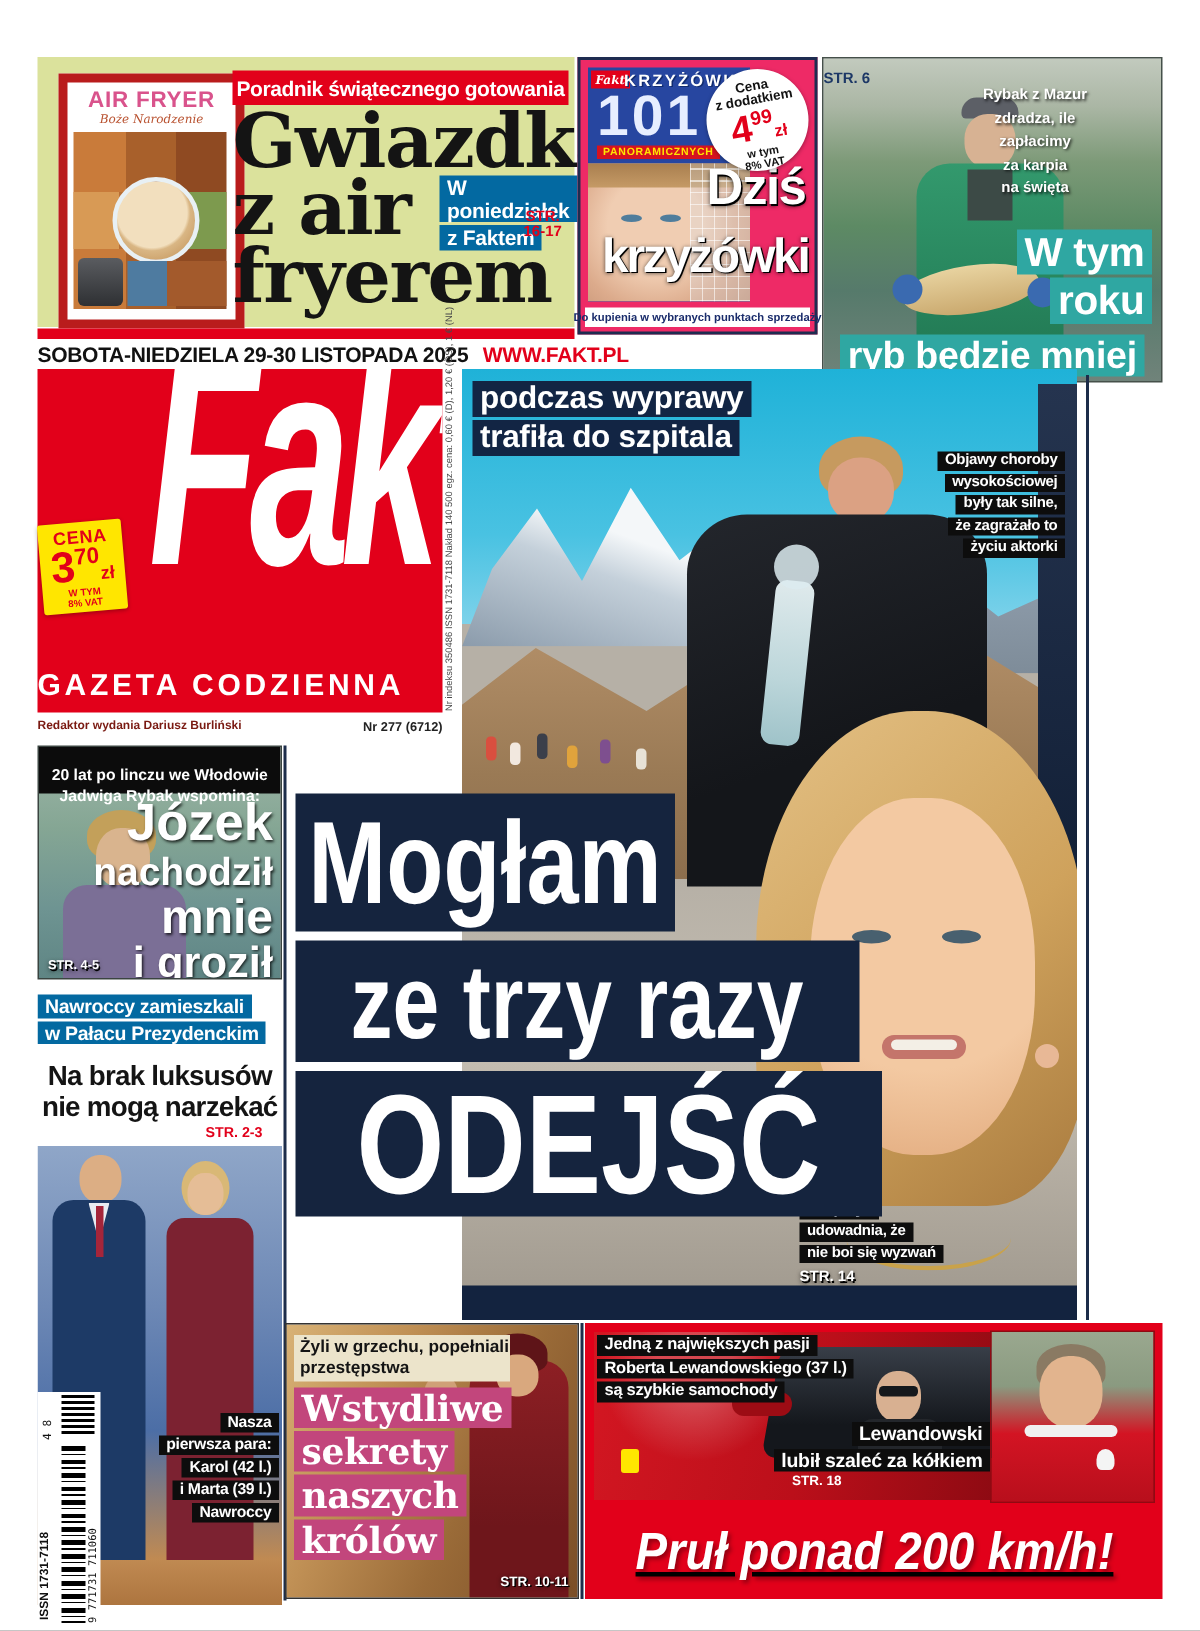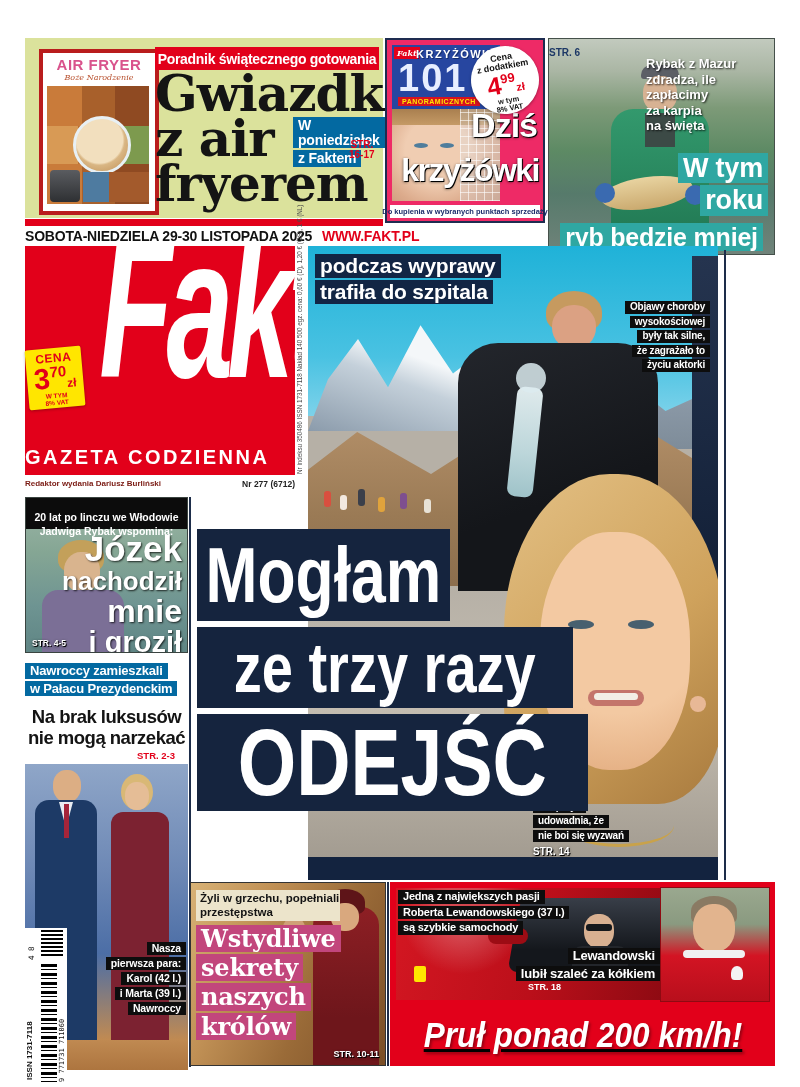--- a/index.html
+++ b/index.html
@@ -25,21 +25,21 @@
         display:flex;align-items:center;justify-content:center;overflow:hidden;z-index:40;}
   .vtext{writing-mode:vertical-rl;transform:rotate(180deg);}
   .rule{position:absolute;background:#1d2d4a;}
 </style>
 </head>
 <body>
 
 <div class="page">
 
   <div class="abs" style="left:25px;top:38px;width:358px;height:180px;background:#dbe29c;">
-    <div class="abs" style="left:14px;top:11px;width:112px;height:158px;background:#fff;border:4px solid #b91c1c;">
+    <div class="abs" style="left:14px;top:11px;width:112px;height:158px;background:#fff;border:6px solid #b91c1c;">
       <div class="b nw" style="text-align:center;color:#d9538c;font-size:15px;letter-spacing:.5px;margin-top:3px;">AIR FRYER</div>
       <div class="serif" style="text-align:center;color:#b8502e;font-size:8px;font-style:italic;">Boże Narodzenie</div>
       <div class="abs" style="left:4px;top:33px;width:102px;height:118px;background:
            linear-gradient(90deg,#c97b3a 0 34%,#a8602b 34% 67%,#8f4a22 67%);">
         <div class="abs" style="left:0;top:40px;width:102px;height:38px;background:linear-gradient(90deg,#d89a55 0 30%,#b86f35 30% 65%,#7d9a4e 65%);"></div>
         <div class="abs" style="left:26px;top:30px;width:52px;height:52px;border-radius:50%;background:radial-gradient(circle at 45% 40%,#f2dfbe 0 55%,#d9b684 60%,#bd8a4e);border:3px solid #e8f0f4;"></div>
         <div class="abs" style="left:3px;top:84px;width:30px;height:32px;border-radius:4px;background:linear-gradient(180deg,#5a5c60,#2e3033);"></div>
         <div class="abs" style="left:36px;top:86px;width:66px;height:30px;background:linear-gradient(90deg,#4e7ba0 0 40%,#a35a2c 40%);"></div>
       </div>
     </div>
@@ -93,21 +93,21 @@
     <div class="abs" style="left:58px;top:26px;width:104px;height:190px;">
       <div class="abs" style="left:34px;top:0;width:38px;height:14px;border-radius:10px 10px 3px 3px;background:#5c5f66;"></div>
       <div class="abs" style="left:36px;top:11px;width:34px;height:36px;border-radius:45%;background:#d7b293;"></div>
       <div class="abs" style="left:4px;top:44px;width:98px;height:146px;border-radius:22px 22px 0 0;background:linear-gradient(180deg,#33996d,#27845c 60%,#1f7450);"></div>
       <div class="abs" style="left:38px;top:48px;width:30px;height:34px;background:#3c4a46;"></div>
       <div class="abs" style="left:-6px;top:112px;width:92px;height:32px;border-radius:50%;transform:rotate(-8deg);background:linear-gradient(180deg,#e8d3a0,#caa96e);"></div>
       <div class="abs" style="left:-12px;top:118px;width:20px;height:20px;border-radius:50%;background:#3a6ab0;"></div>
       <div class="abs" style="left:78px;top:120px;width:20px;height:20px;border-radius:50%;background:#3a6ab0;"></div>
     </div>
     <div class="abs b" style="left:0;top:8px;color:#1d3866;font-size:10px;text-align:center;">STR. 6</div>
-    <div class="abs b w" style="right:8px;top:17px;width:120px;text-align:left;font-size:13px;line-height:15.5px;text-shadow:1px 1px 2px rgba(0,0,0,.8);">
+    <div class="abs b w" style="right:24px;top:17px;width:120px;text-align:center;font-size:10px;line-height:15.5px;text-shadow:1px 1px 2px rgba(0,0,0,.8);">
       <div>Rybak z Mazur</div>
       <div>zdradza, ile</div>
       <div>zapłacimy</div>
       <div>za karpia</div>
       <div>na święta</div>
     </div>
     <div class="abs chips teal r" style="right:6px;top:114px;font-size:27px;">
       <div><span>W tym</span></div>
       <div><span>roku</span></div>
     </div>

